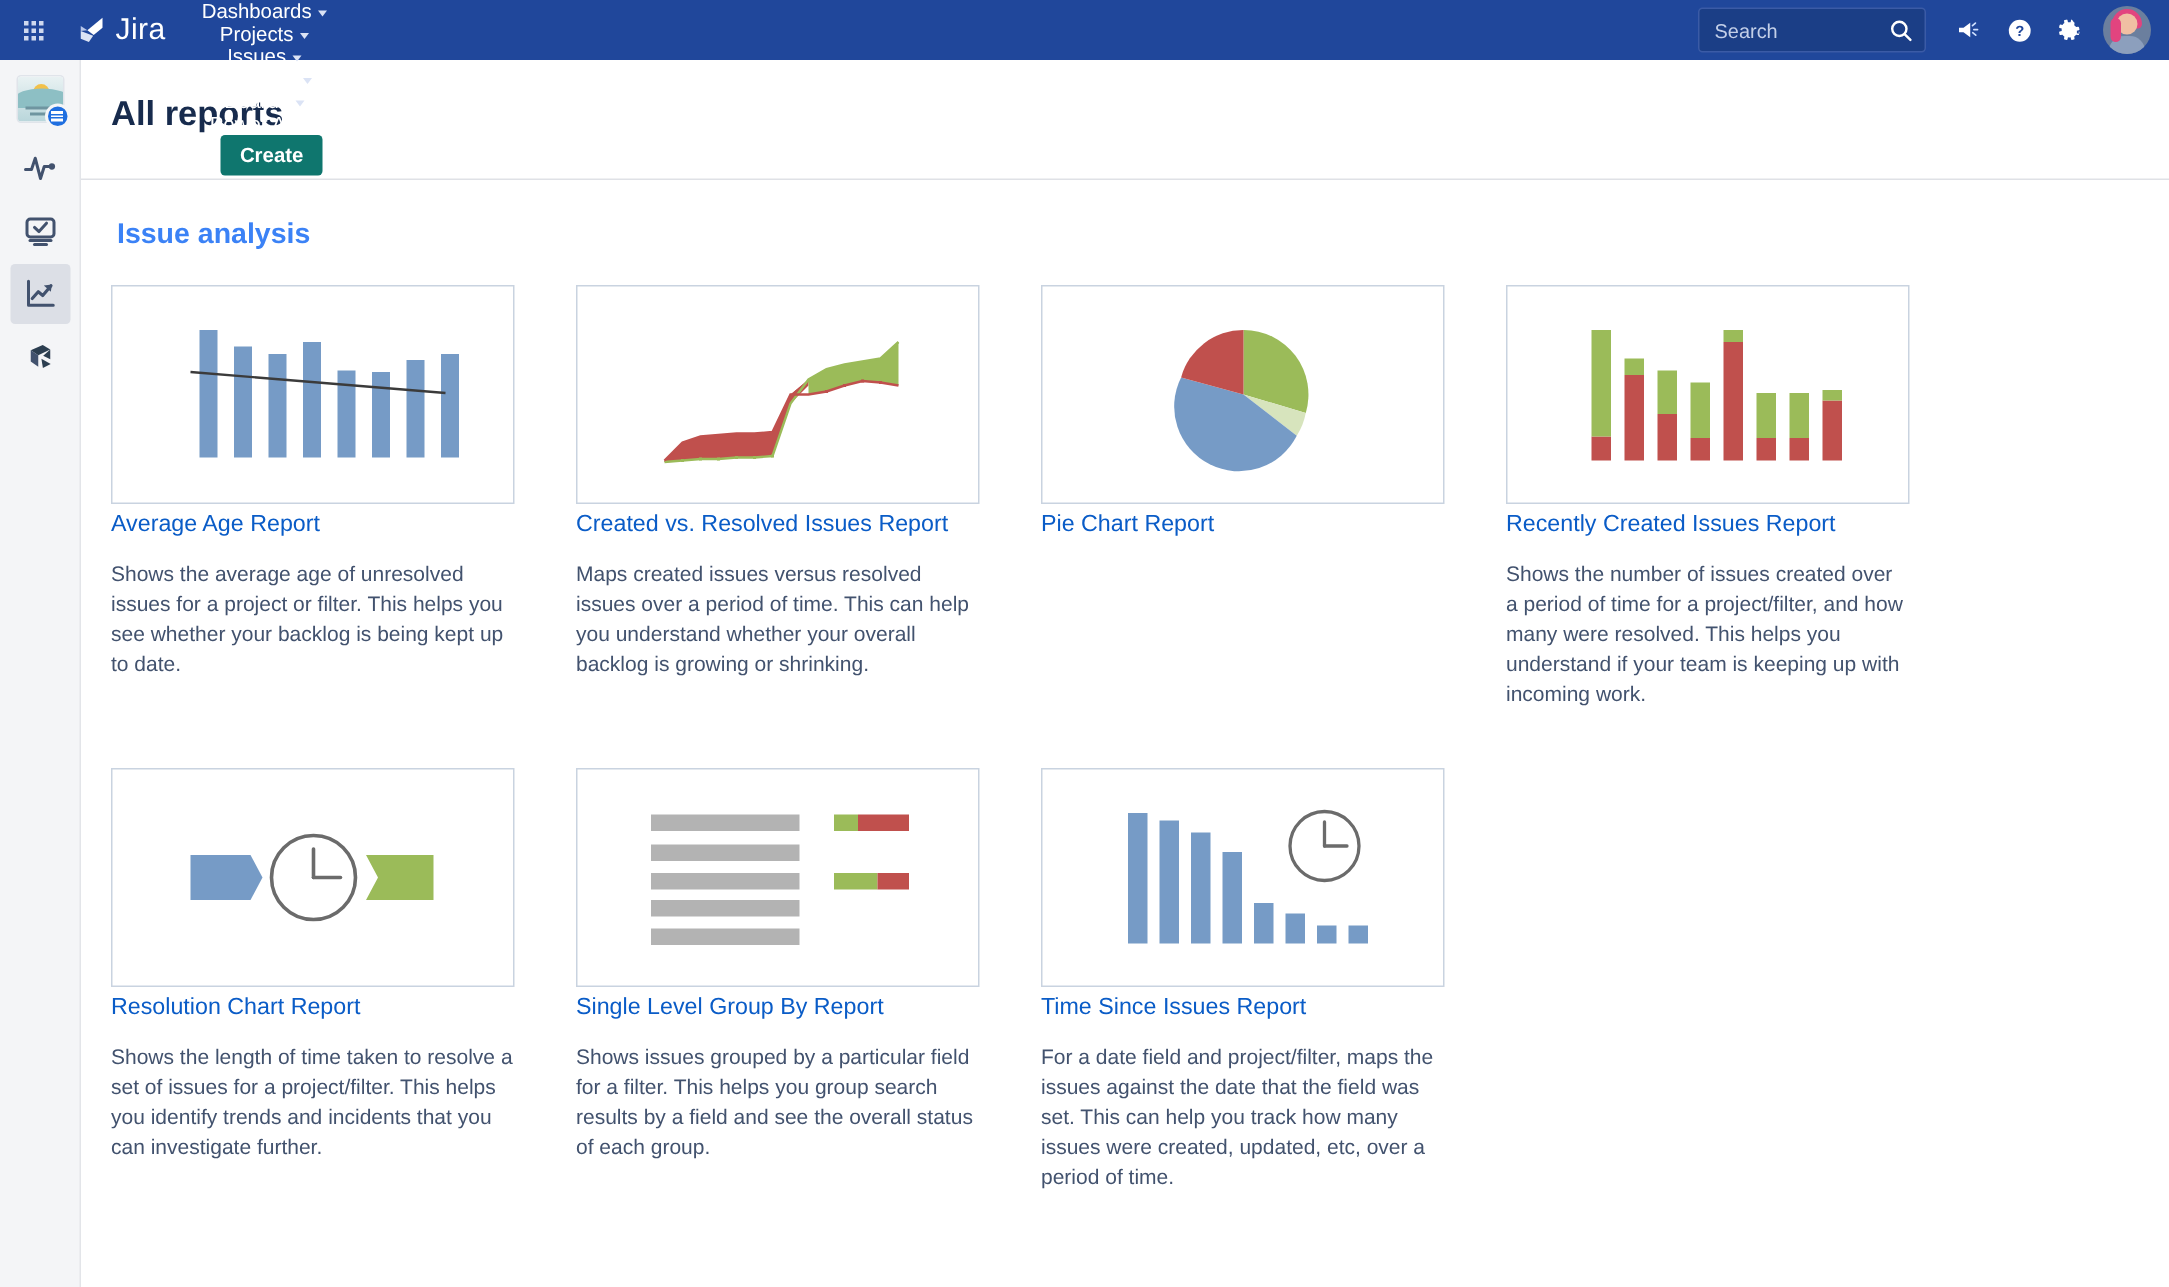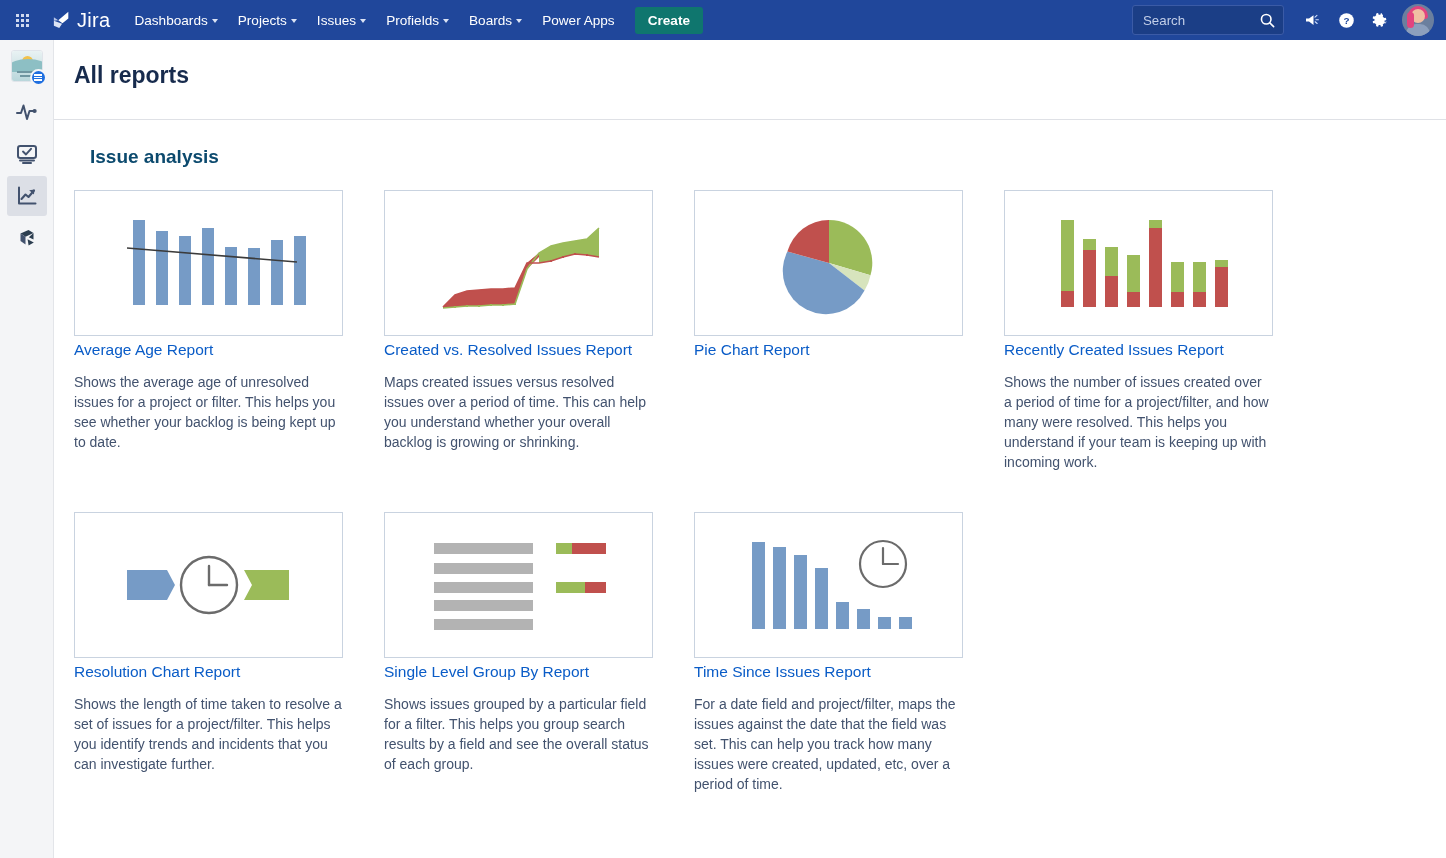--- a/index.html
+++ b/index.html
@@ -37,21 +37,21 @@
 
   .brand {
     display: flex; align-items: center; gap: 5px;
     margin-left: 12px; margin-right: 14px; cursor: pointer;
   }
   .brand-text {
     font-size: 20px; letter-spacing: 0.3px; color: #ffffff;
     font-weight: 400; line-height: 1;
   }
 
-  .navitems { display: flex; align-items: center; height: 40px; }
+  .navitems { display: flex; align-items: center; height: 40px; flex-direction: column; }
   .navitem {
     display: flex; align-items: center; gap: 4px;
     height: 40px; padding: 0 10px;
     font-size: 13.6px; color: #ffffff; cursor: pointer; white-space: nowrap;
   }
   .caret {
     width: 0; height: 0; margin-top: 2px;
     border-left: 3.5px solid transparent;
     border-right: 3.5px solid transparent;
     border-top: 4px solid #dbe3f5;
@@ -169,22 +169,22 @@
   .page-header {
     height: 80px; padding: 22px 0 0 20px;
     border-bottom: 1px solid #dfe1e6;
   }
   .page-title {
     font-size: 23px; font-weight: bold; color: #172b4d;
     margin: 0; line-height: 1.2;
   }
   .content { padding: 26px 20px 0 20px; }
   .section-title {
-    font-size: 19px; font-weight: bold; color: #0c4a6e;
-    margin: 0 0 22px 16px;
+    font-size: 19px; font-weight: bold; color: #3b82f6;
+    margin: 0 0 22px 4px;
   }
 
   .cards-row {
     display: flex;
     gap: 41px;
     margin-bottom: 26px;
   }
   .card { width: 269px; }
 
   .thumb {

